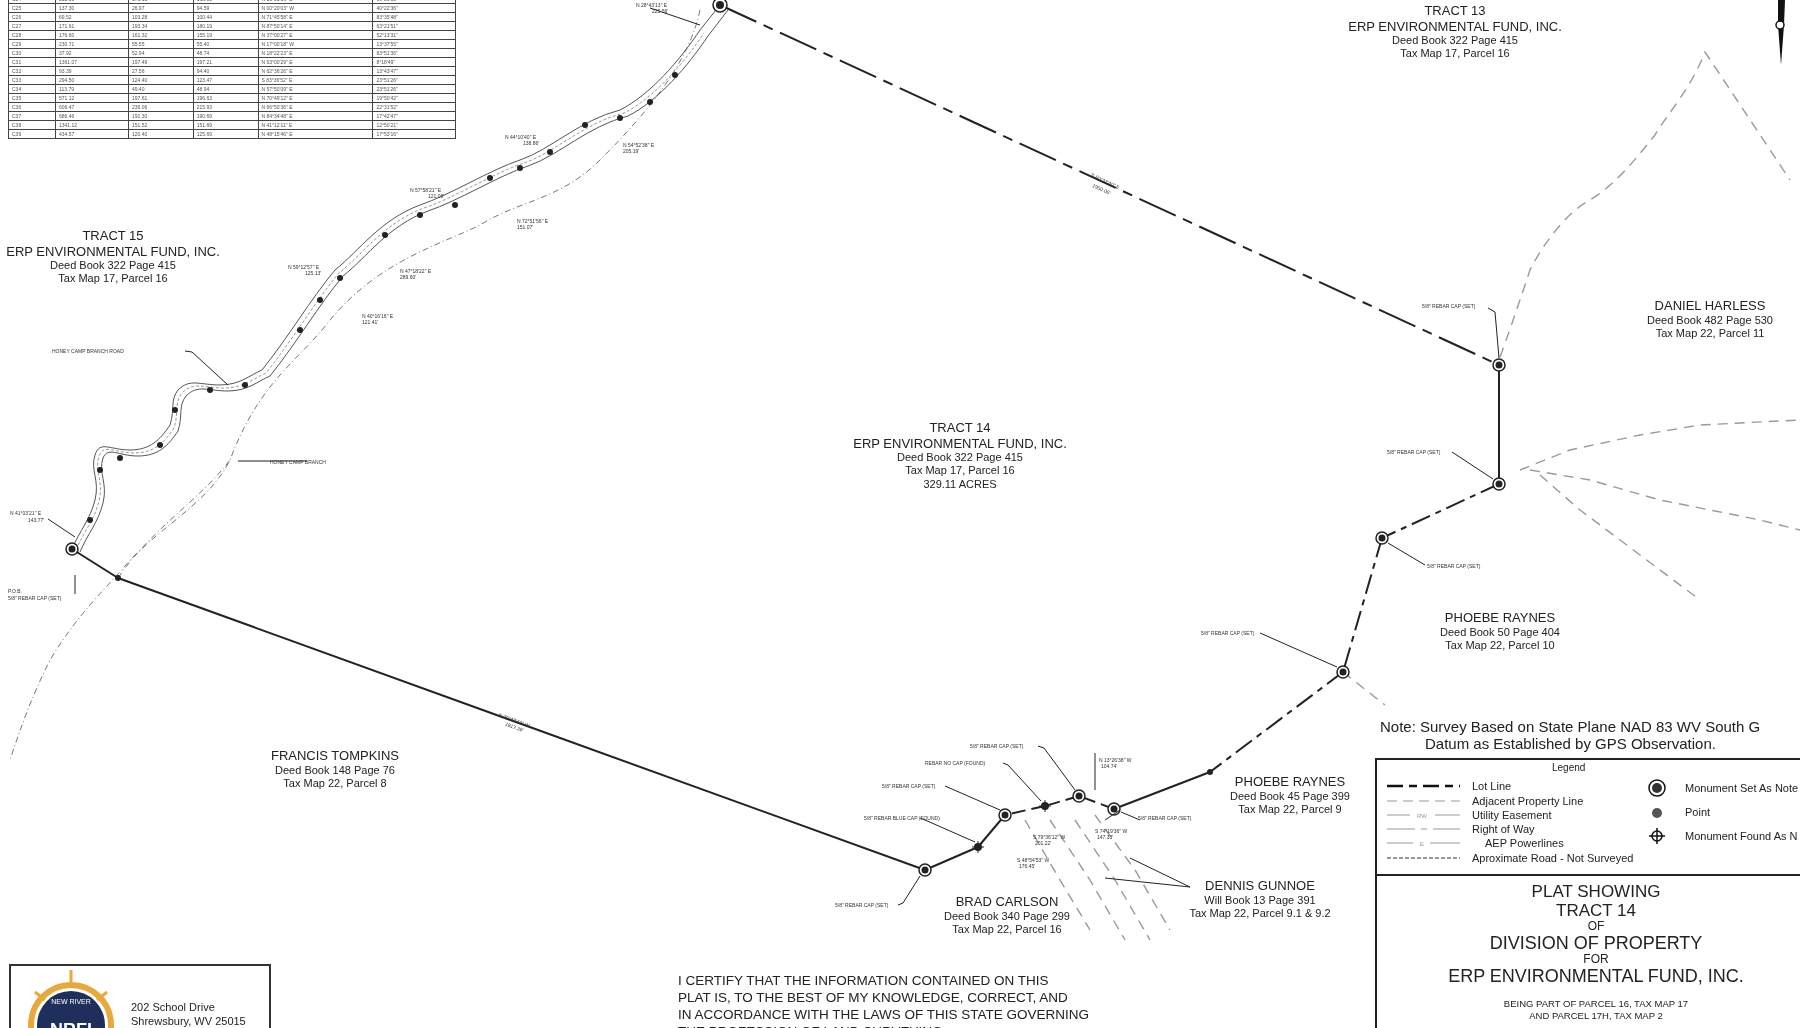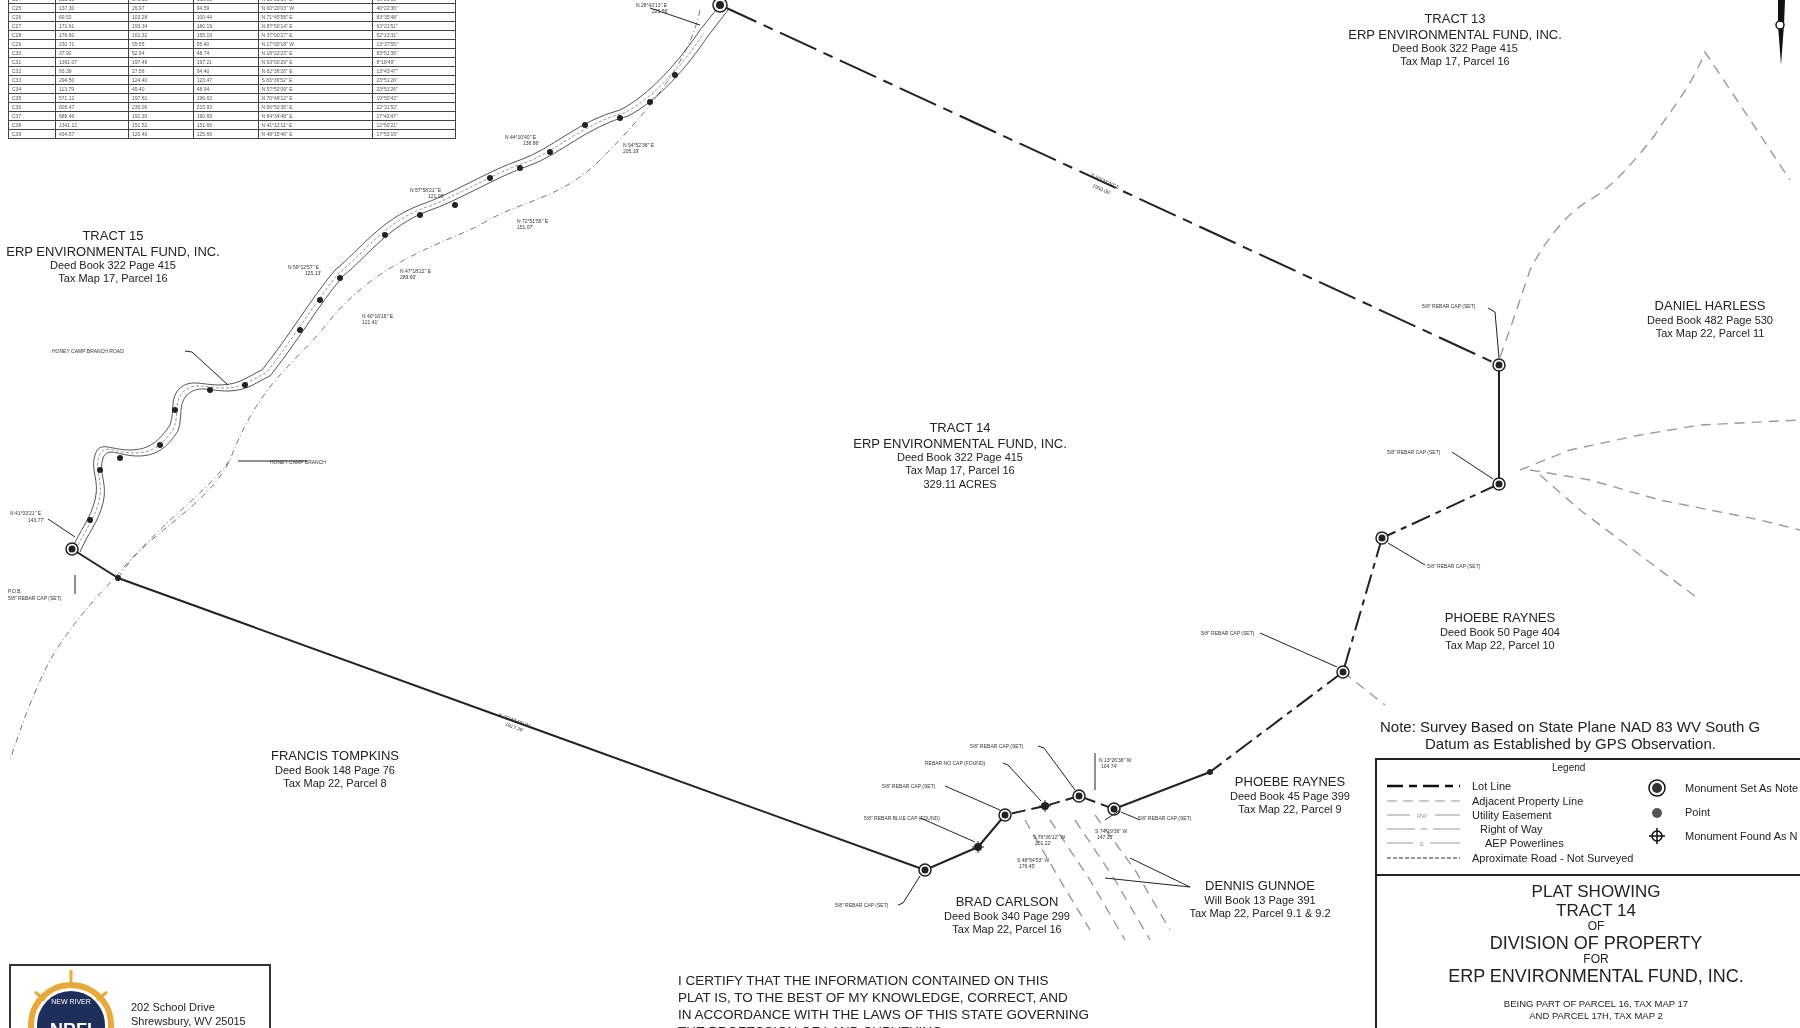--- a/index.html
+++ b/index.html
@@ -348,21 +348,21 @@
 <div class="tiny" style="left:505px;top:724px;transform:rotate(20deg);">1817.28'</div>
 <div class="tiny" style="left:1099px;top:757px;">N 13°26'38" W</div>
 <div class="tiny" style="left:1101px;top:763px;">104.74'</div>
 <div class="tiny" style="left:1033px;top:834px;">S 79°36'12" W</div>
 <div class="tiny" style="left:1035px;top:840px;">201.22'</div>
 <div class="tiny" style="left:1095px;top:828px;">S 74°19'36" W</div>
 <div class="tiny" style="left:1097px;top:834px;">147.33'</div>
 <div class="tiny" style="left:1017px;top:857px;">S 48°54'53" W</div>
 <div class="tiny" style="left:1019px;top:863px;">176.45'</div>
 
-<div class="owner" style="left:1325px;top:11px;width:260px;">
+<div class="owner" style="left:1325px;top:3px;width:260px;">
   <div class="name">TRACT 13</div>
   <div class="name">ERP ENVIRONMENTAL FUND, INC.</div>
   <div class="sub">Deed Book 322 Page 415</div>
   <div class="sub">Tax Map 17, Parcel 16</div>
 </div>
 <div class="owner" style="left:0px;top:228px;width:226px;">
   <div class="name">TRACT 15</div>
   <div class="name">ERP ENVIRONMENTAL FUND, INC.</div>
   <div class="sub">Deed Book 322 Page 415</div>
   <div class="sub">Tax Map 17, Parcel 16</div>
@@ -422,21 +422,21 @@
       <line x1="36" y1="51" x2="42" y2="51" stroke="#999"></line>
       <line x1="48" y1="51" x2="75" y2="51" stroke="#999"></line>
     <line x1="2" y1="65" x2="28" y2="65" stroke="#999"></line>
       <text x="35" y="68" font-size="6" fill="#999">E</text>
       <line x1="45" y1="65" x2="75" y2="65" stroke="#999"></line>
     <line x1="2" y1="80" x2="75" y2="80" stroke="#333" stroke-dasharray="4 2"></line>
   </svg>
   <div class="row" style="left:95px;top:20px;">Lot Line</div>
   <div class="row" style="left:95px;top:35px;">Adjacent Property Line</div>
   <div class="row" style="left:95px;top:49px;">Utility Easement</div>
-  <div class="row" style="left:103px;top:63px;">Right of Way</div>
+  <div class="row" style="left:95px;top:63px;">Right of Way</div>
   <div class="row" style="left:108px;top:77px;">AEP Powerlines</div>
   <div class="row" style="left:95px;top:92px;">Aproximate Road - Not Surveyed</div>
   <svg class="abs" style="left:268px;top:16px;" width="24" height="70">
     <circle cx="12" cy="12" r="8" fill="#fff" stroke="#111" stroke-width="1.5"></circle>
       <circle cx="12" cy="12" r="5" fill="#333"></circle>
     <circle cx="12" cy="37" r="5" fill="#555"></circle>
     <g>
         <circle cx="12" cy="60" r="5" fill="none" stroke="#111" stroke-width="1.5"></circle>
         <line x1="4" y1="60" x2="20" y2="60" stroke="#111" stroke-width="1.5"></line>
         <line x1="12" y1="52" x2="12" y2="68" stroke="#111" stroke-width="1.5"></line>

